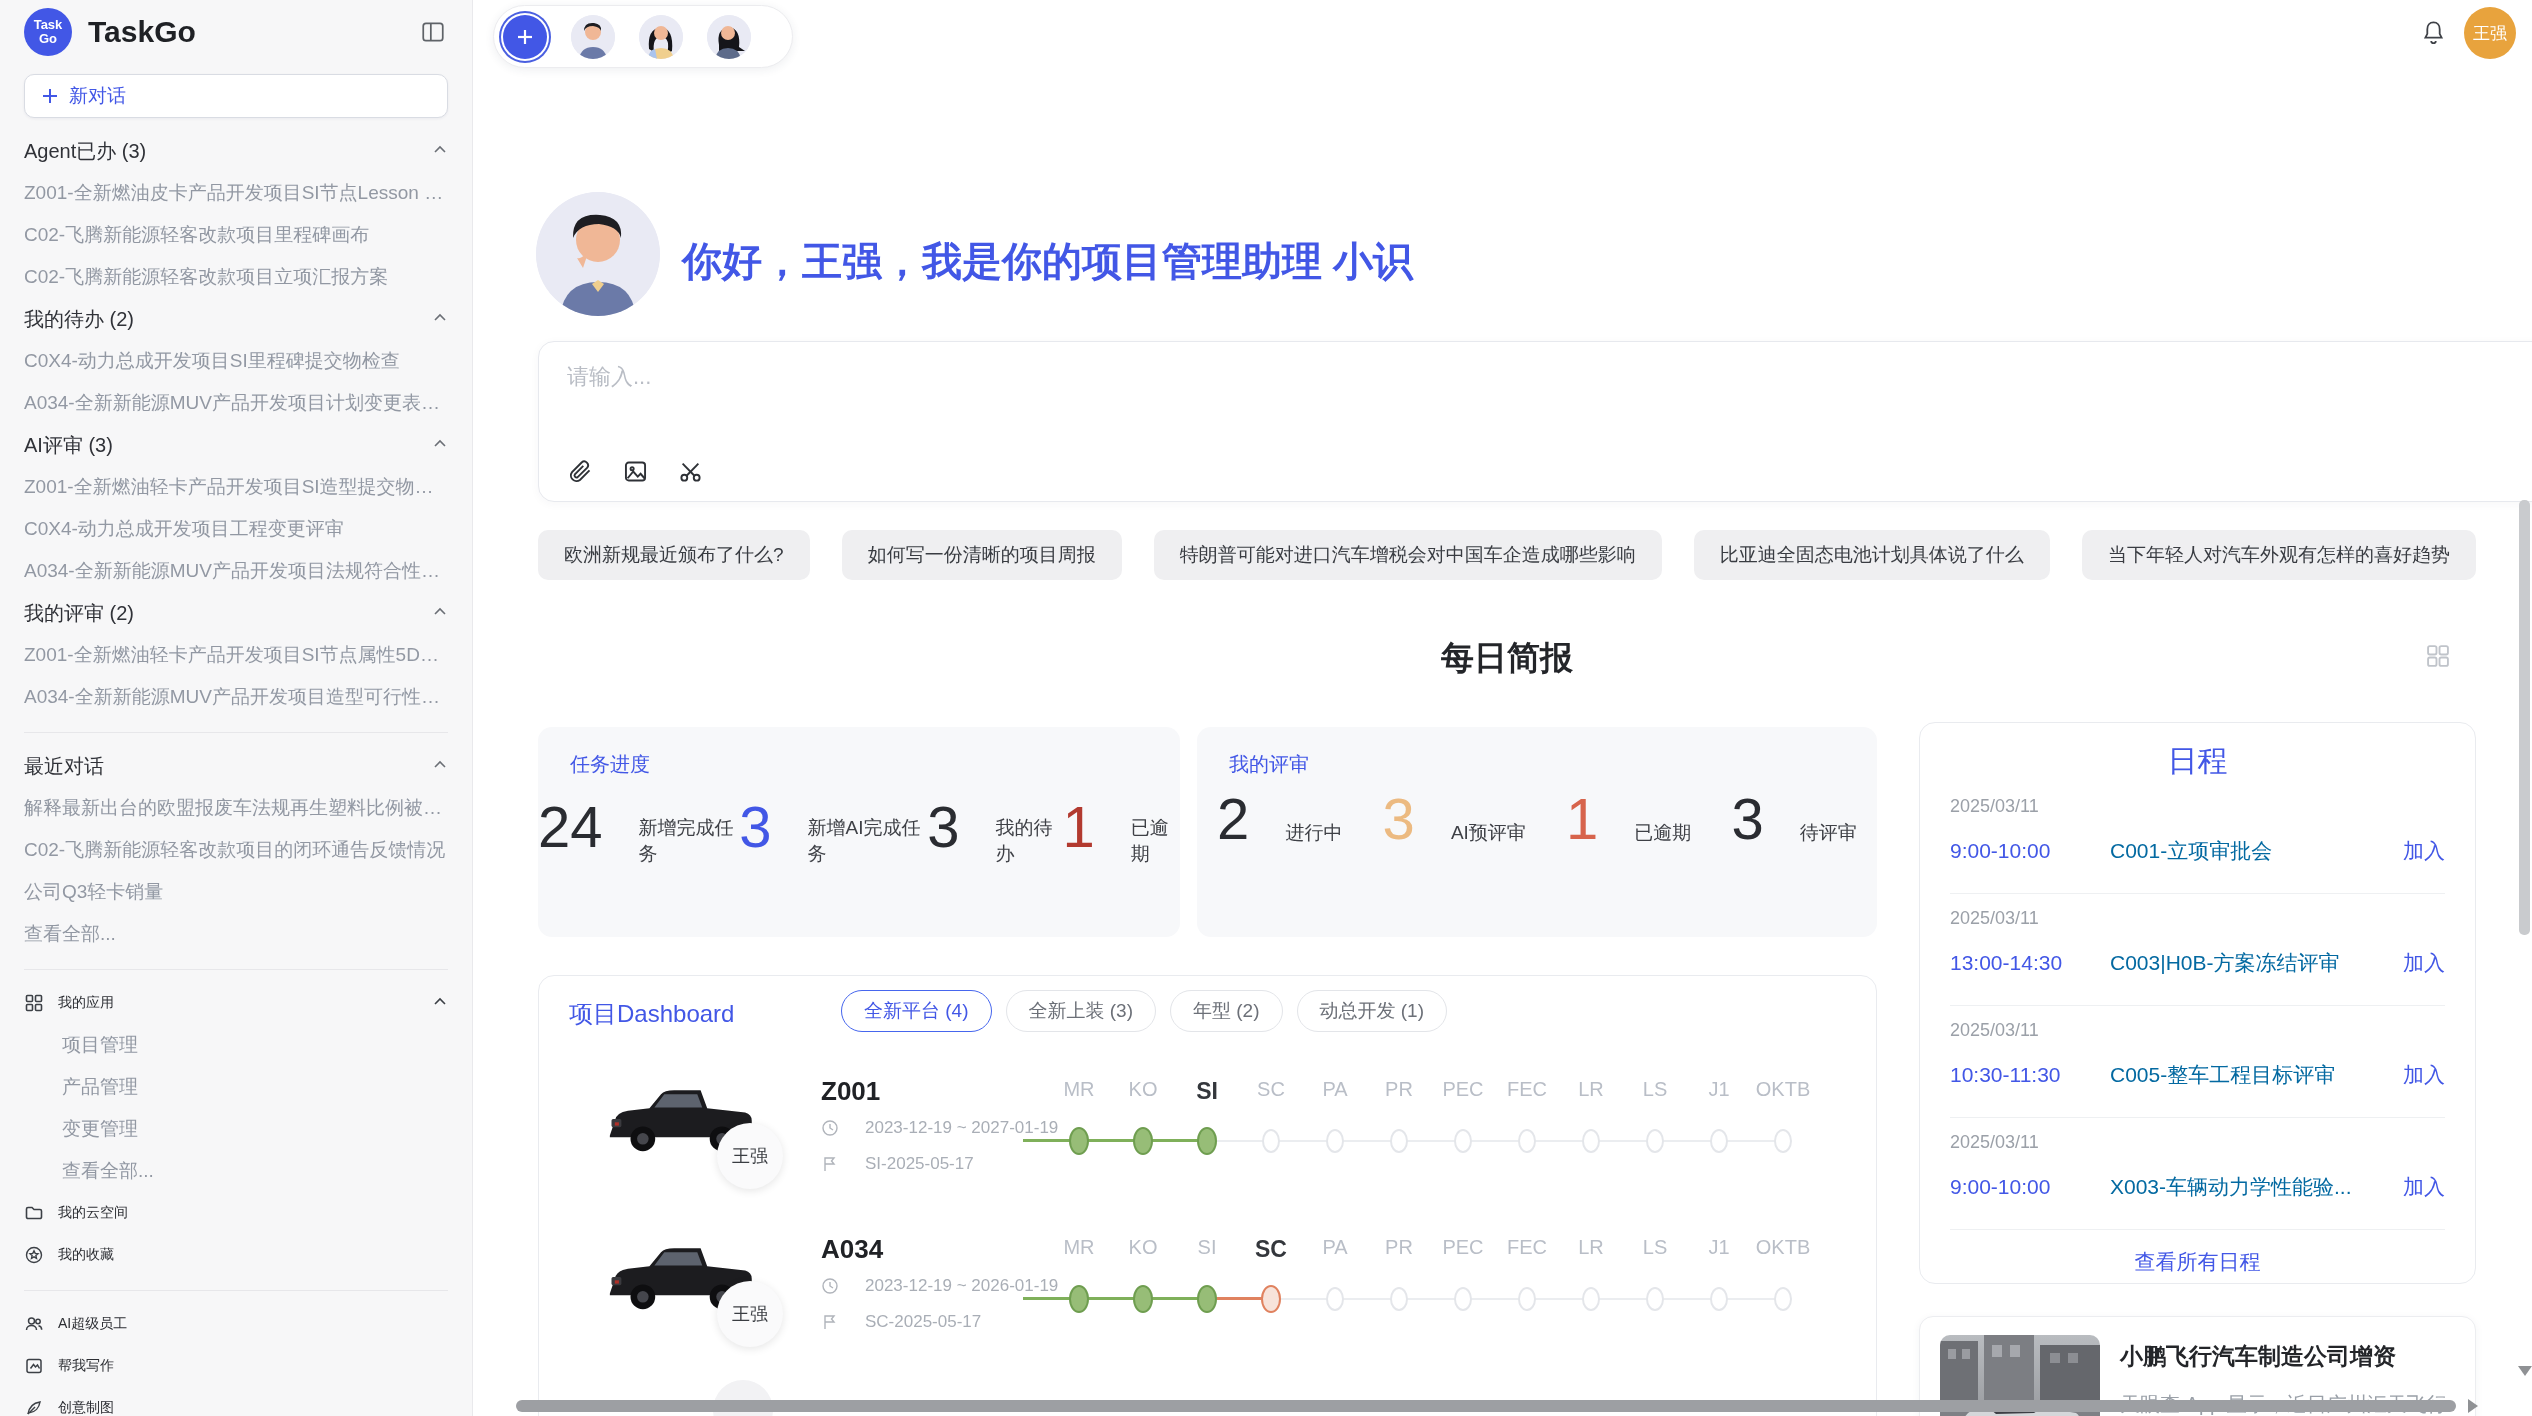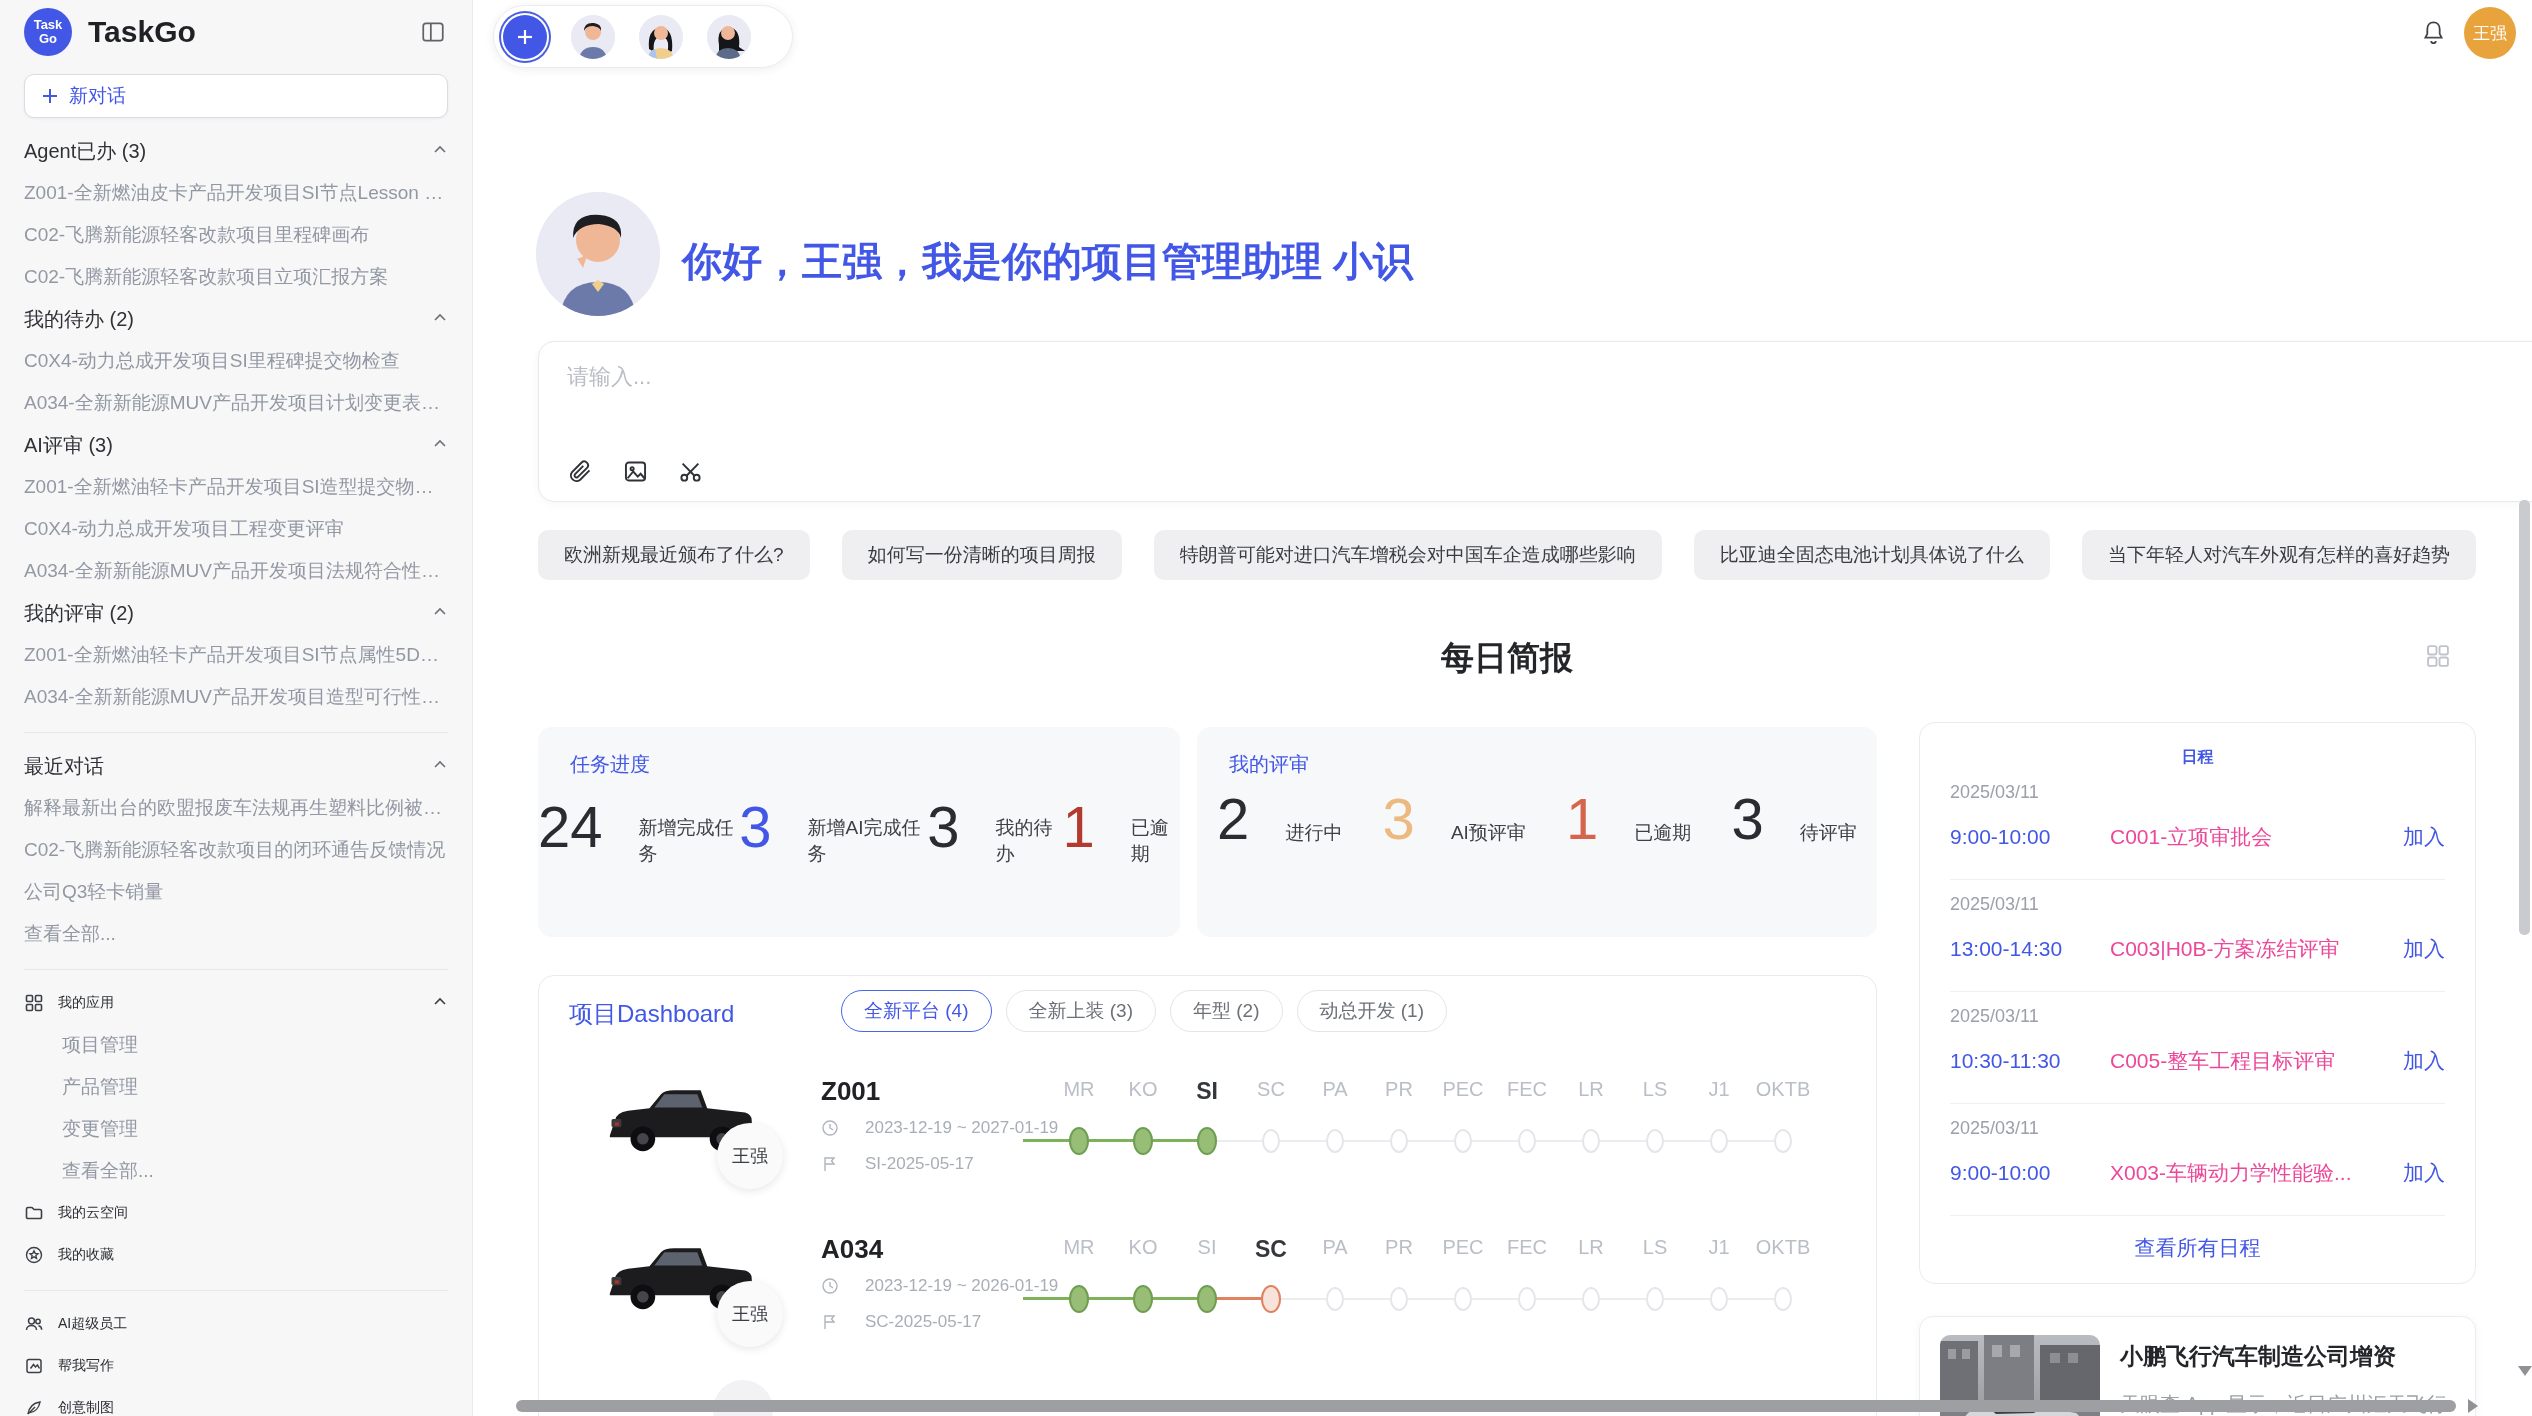--- a/index.html
+++ b/index.html
@@ -106,26 +106,26 @@
   .ms-dot.todo { width:18px; height:24px; border:2px solid #e4e6ea; }
   .ms-dot.done { width:20px; height:28px; background:#97bd77; border:2px solid #6f9e50; }
   .ms-dot.overdue { width:20px; height:28px; background:#f7e3da; border:2px solid #e0825f; }
   .c0{left:32px}.c1{left:96px}.c2{left:160px}.c3{left:224px}.c4{left:288px}.c5{left:352px}
   .c6{left:416px}.c7{left:480px}.c8{left:544px}.c9{left:608px}.c10{left:672px}.c11{left:736px}
   .peek-avatar { position:absolute; left:174px; top:404px; width:60px; height:60px; border-radius:50%; background:#f2f2f4; }
 
   
   .sched-card { position:absolute; left:1919px; top:722px; width:557px; height:562px; background:#fff;
     border:1px solid #e9ebef; border-radius:16px; padding:0 30px; }
-  .sched-title { text-align:center; margin-top:24px; font-size:16px; color:#4257e6;font-weight:bold; }
+  .sched-title { text-align:center; margin-top:18px; font-size:30px; color:#4257e6; }
   .sched-item { position:relative; padding:14px 0 0 0; height:112px; border-bottom:1px solid #eef0f2; }
   .sched-date { font-size:18px; color:#9ba0a8; }
   .sched-line2 { position:relative; margin-top:20px; display:flex; align-items:center; }
   .sched-time { font-size:21px; color:#4257e6; width:160px; }
-  .sched-name { font-size:21px; color:#ec4899; white-space:nowrap; overflow:hidden; text-overflow:ellipsis; width:250px; }
+  .sched-name { font-size:21px; color:#0369a1; white-space:nowrap; overflow:hidden; text-overflow:ellipsis; width:250px; }
   .sched-join { position:absolute; right:0; font-size:21px; color:#4257e6; cursor:pointer; }
   .sched-viewall { text-align:center; margin-top:18px; font-size:21px; color:#4257e6; cursor:pointer; }
 
   
   .news-card { position:absolute; left:1919px; top:1316px; width:557px; height:150px; background:#fff;
     border:1px solid #ecedf0; border-radius:14px; box-shadow:0 2px 8px rgba(40,50,80,.05); }
   .news-img { position:absolute; left:20px; top:18px; width:160px; height:110px; border-radius:10px; overflow:hidden; }
   .news-title { position:absolute; left:200px; top:24px; width:340px; font-size:23px; font-weight:bold; color:#232529; }
   .news-snippet { position:absolute; left:200px; top:72px; width:336px; font-size:20px; color:#9aa0a8; line-height:30px; }
 

